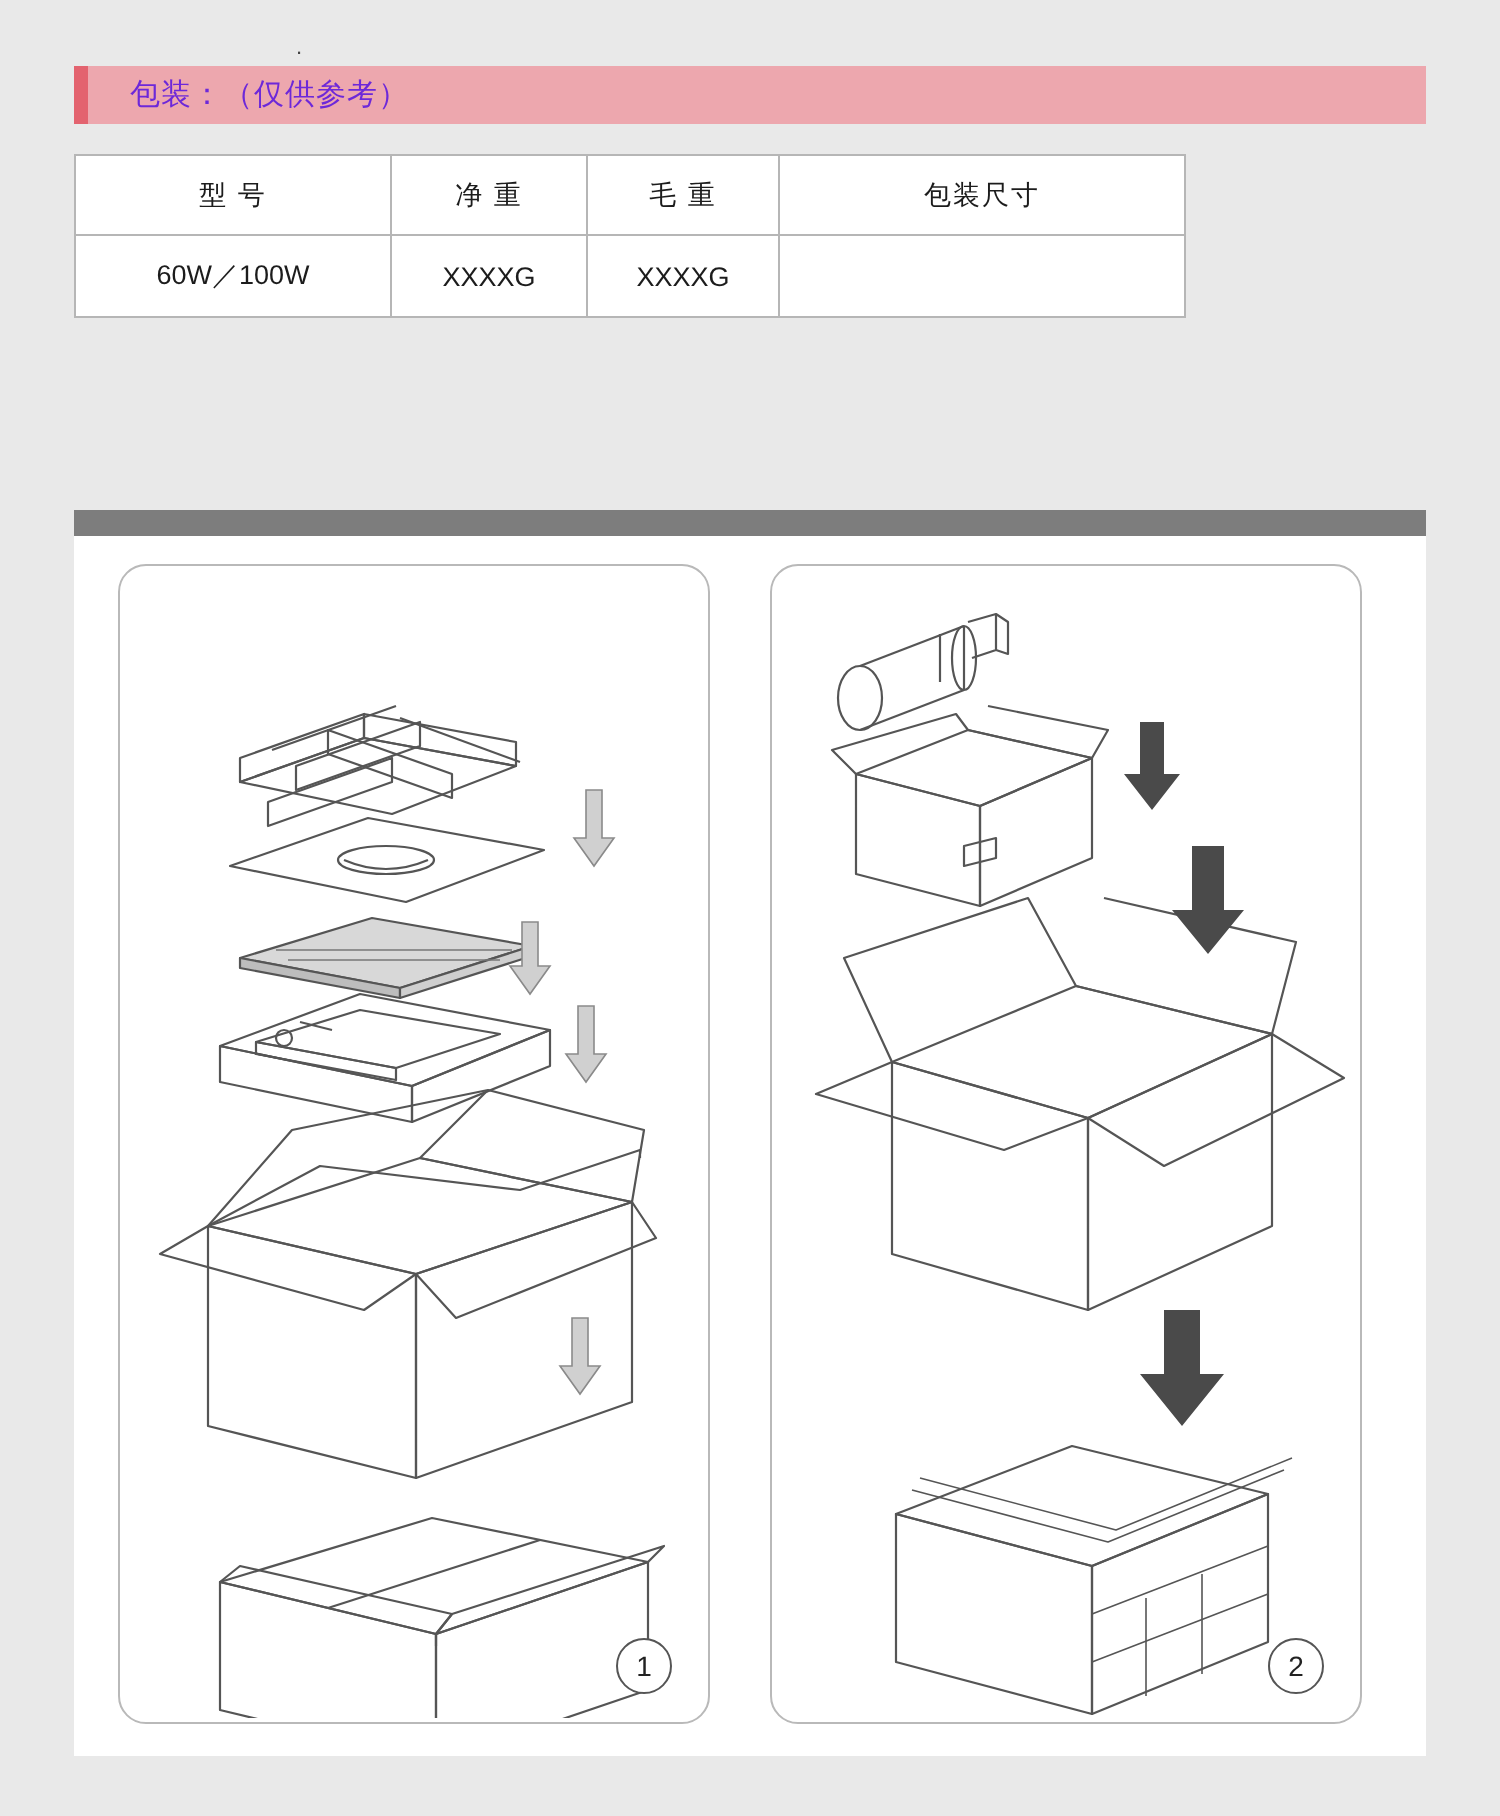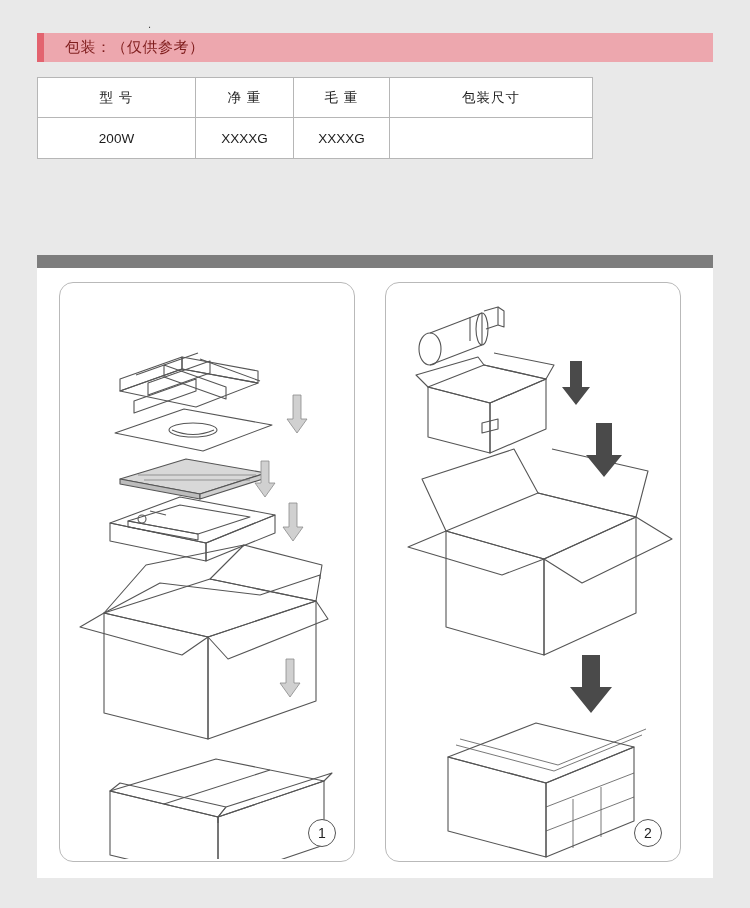--- a/index.html
+++ b/index.html
@@ -42,21 +42,21 @@
     align-items: center;
   }
   .banner-bar {
     width: 7px;
     height: 29px;
     background: #e3636f;
     flex: 0 0 auto;
   }
   .banner-title {
     font-size: 15px;
-    color: #7f1d1d;
+    color: #6d28d9;
     padding-left: 21px;
     letter-spacing: 0.5px;
     font-family: "Liberation Sans", sans-serif;
   }
 
   
   .table-wrap {
     position: absolute;
     left: 37px;
     top: 77px;
@@ -165,21 +165,21 @@
       <thead>
         <tr>
           <th class="col-1">型 号</th>
           <th class="col-2">净 重</th>
           <th class="col-3">毛 重</th>
           <th class="col-4">包装尺寸</th>
         </tr>
       </thead>
       <tbody>
         <tr>
-          <td>200W</td>
+          <td>60W／100W</td>
           <td>XXXXG</td>
           <td>XXXXG</td>
           <td></td>
         </tr>
       </tbody>
     </table>
   </div>
 
   <div class="grey-band"></div>
 

